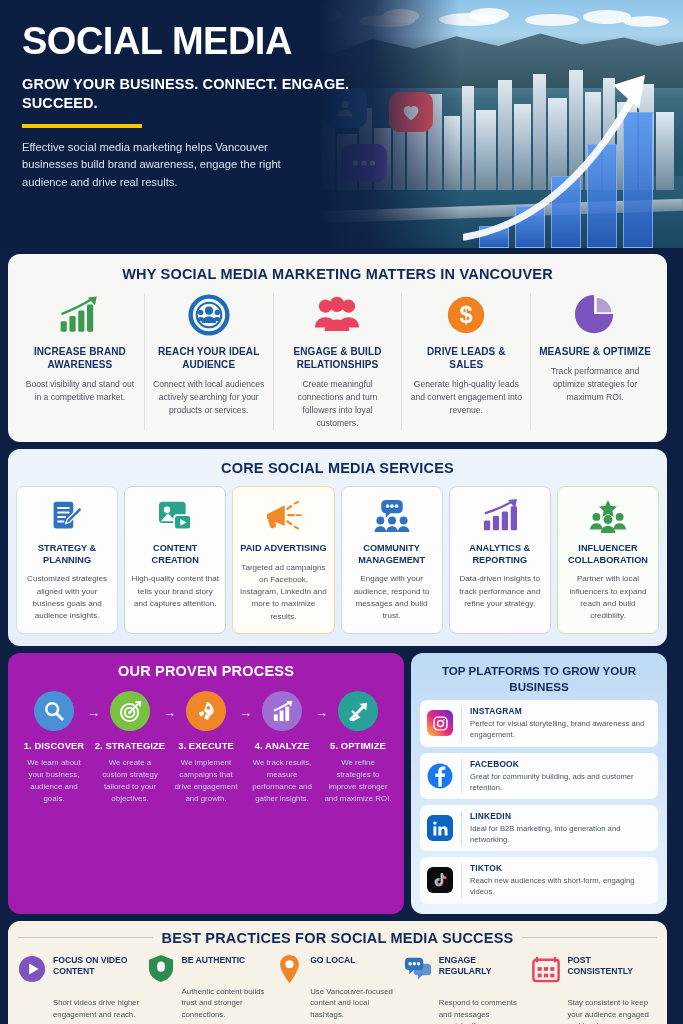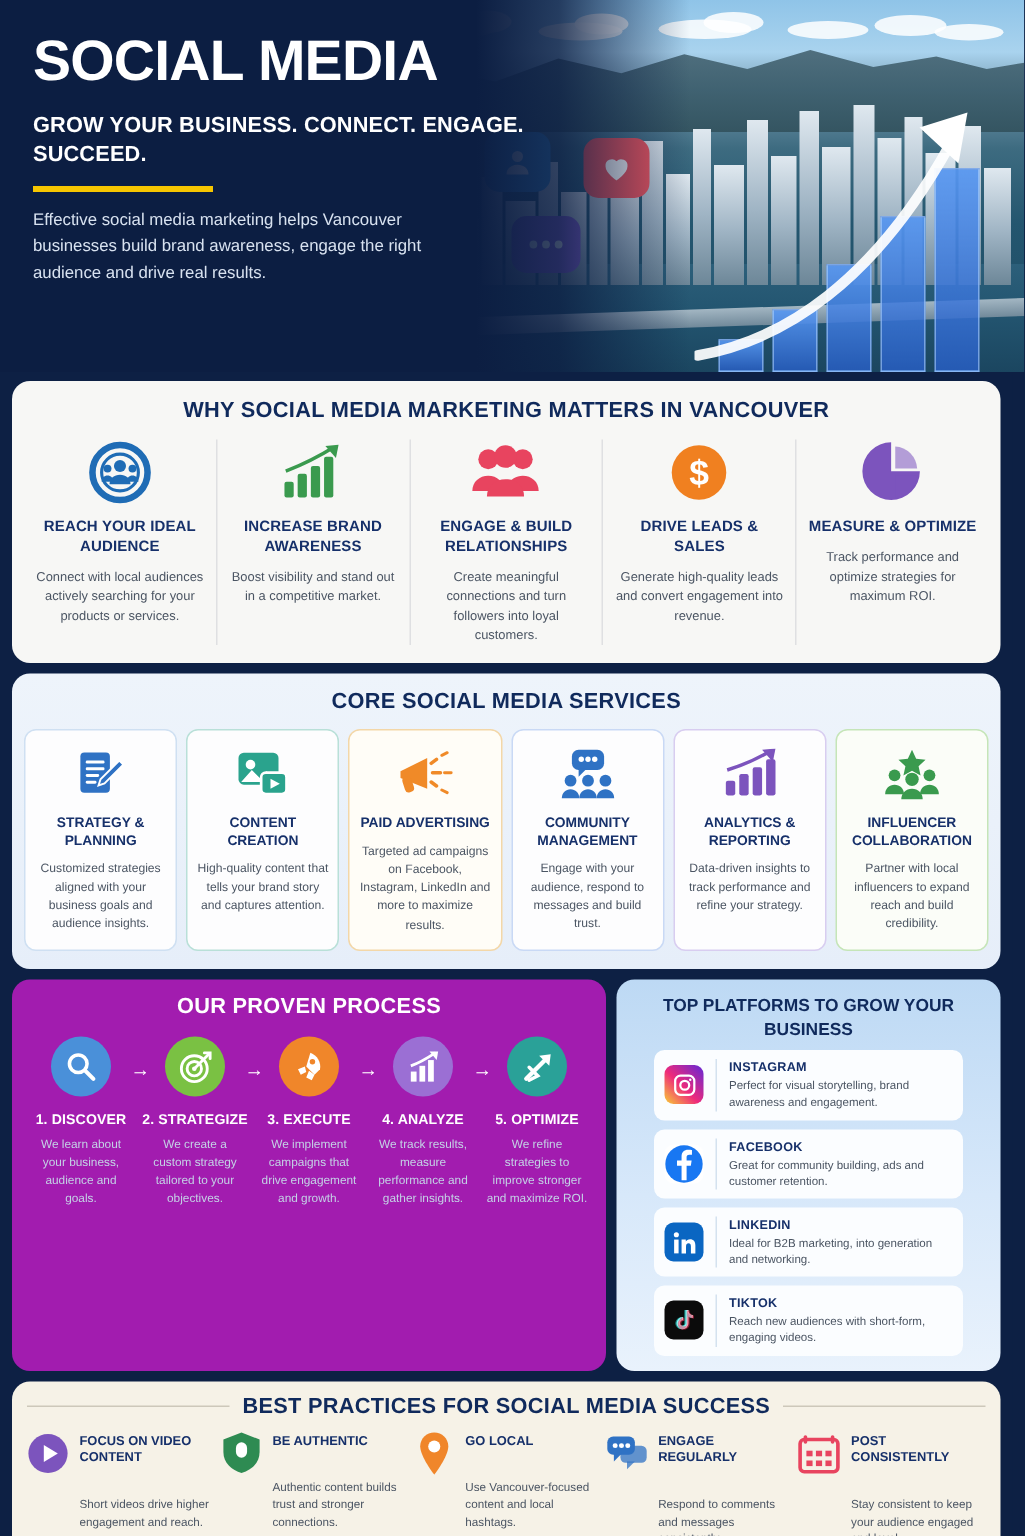--- a/index.html
+++ b/index.html
@@ -88,21 +88,21 @@
   .mid { display: flex; gap: 7px; margin: 7px 8px 0; }
   .process { width: 396px; background: #a21caf; border-radius: 12px; padding: 10px 8px 12px; }
   .process .sec-title { color: #ffffff; }
   .steps { display: flex; margin-top: 12px; align-items: flex-start; }
   .step { flex: 1; text-align: center; position: relative; }
   .step-circle { width: 40px; height: 40px; border-radius: 50%; margin: 0 auto 9px; display: flex; align-items: center; justify-content: center; }
   .step-h { font-size: 9.4px; font-weight: 700; color: #ffffff; letter-spacing:.1px; }
   .step-p { font-size: 7.9px; color: #c4d2e6; line-height: 1.5; margin-top: 6px; padding: 0 3px; }
   .step-arrow { position: absolute; top: 15px; right: -8px; color: #ffffff; font-size: 13px; line-height: 1; }
 
-  .platforms { flex: 1; background: linear-gradient(180deg,#bdd9f4 0%, #d7e8fa 55%, #e9f2fc 100%); border-radius: 12px; padding: 10px 25px 10px; }
+  .platforms { flex: 1; background: linear-gradient(180deg,#bdd9f4 0%, #d7e8fa 55%, #e9f2fc 100%); border-radius: 12px; padding: 10px 9px 10px; }
   .plat-title { text-align:center; font-size: 11.6px; font-weight: 700; color: #102a5c; line-height: 1.35; }
   .plat-item { display: flex; align-items: center; background: #fbfdff; border-radius: 7px; padding: 6px 7px; margin-top: 6px; gap: 8px; }
   .plat-logo { width: 26px; height: 26px; border-radius: 6px; flex: none; display:flex; align-items:center; justify-content:center; }
   .plat-div { width:1px; align-self:stretch; background:#d4e2ef; }
   .plat-txt { flex: 1; }
   .plat-h { font-size: 8.4px; font-weight: 700; color: #16306a; letter-spacing:.2px; }
   .plat-p { font-size: 7.7px; color: #4b5563; line-height: 1.45; margin-top: 2px; }
 
   
   .best { background: #f6f2e7; border-radius: 12px; margin: 7px 8px 0; padding: 9px 10px 11px; }
@@ -209,48 +209,48 @@
       <div class="h-desc">Effective social media marketing helps Vancouver businesses build brand awareness, engage the right audience and drive real results.</div>
     </div>
   </div>
 
   <div class="sec why">
     <div class="sec-title">WHY SOCIAL MEDIA MARKETING MATTERS IN VANCOUVER</div>
     <div class="why-grid">
 
       <div class="why-col">
         <div class="why-icon">
+          <svg width="44" height="42" viewBox="0 0 50 46">
+            <rect x="3" y="30" width="7" height="12" rx="1.6" fill="#3a9a4e"></rect>
+            <rect x="13" y="24" width="7" height="18" rx="1.6" fill="#3a9a4e"></rect>
+            <rect x="23" y="18" width="7" height="24" rx="1.6" fill="#3a9a4e"></rect>
+            <rect x="33" y="11" width="7" height="31" rx="1.6" fill="#3a9a4e"></rect>
+            <path d="M4 22 C14 18, 24 14, 40 4" stroke="#3a9a4e" stroke-width="2.6" fill="none"></path>
+            <path d="M34 3 L44 2 L42 12 Z" fill="#3a9a4e"></path>
+          </svg>
+        </div>
+        <div class="why-h">INCREASE BRAND AWARENESS</div>
+        <div class="why-p">Boost visibility and stand out in a competitive market.</div>
+      </div>
+
+      <div class="why-col">
+        <div class="why-icon">
           <svg width="42" height="42" viewBox="0 0 48 48">
             <circle cx="24" cy="24" r="21" fill="none" stroke="#1f6cb5" stroke-width="5"></circle>
             <circle cx="24" cy="24" r="14" fill="none" stroke="#1f6cb5" stroke-width="2.4"></circle>
             <circle cx="24" cy="19" r="4.6" fill="#1f6cb5"></circle>
             <path d="M16 33c0-4.4 3.6-7.2 8-7.2s8 2.8 8 7.2z" fill="#1f6cb5"></path>
             <circle cx="14.5" cy="21" r="3" fill="#1f6cb5"></circle>
               <circle cx="33.5" cy="21" r="3" fill="#1f6cb5"></circle>
             <path d="M10 31c0-3 2-4.8 4.5-4.8S19 28 19 31z" fill="#1f6cb5"></path>
             <path d="M29 31c0-3 2-4.8 4.5-4.8S38 28 38 31z" fill="#1f6cb5"></path>
           </svg>
         </div>
         <div class="why-h">REACH YOUR IDEAL AUDIENCE</div>
         <div class="why-p">Connect with local audiences actively searching for your products or services.</div>
-      </div>
-
-      <div class="why-col">
-        <div class="why-icon">
-          <svg width="44" height="42" viewBox="0 0 50 46">
-            <rect x="3" y="30" width="7" height="12" rx="1.6" fill="#3a9a4e"></rect>
-            <rect x="13" y="24" width="7" height="18" rx="1.6" fill="#3a9a4e"></rect>
-            <rect x="23" y="18" width="7" height="24" rx="1.6" fill="#3a9a4e"></rect>
-            <rect x="33" y="11" width="7" height="31" rx="1.6" fill="#3a9a4e"></rect>
-            <path d="M4 22 C14 18, 24 14, 40 4" stroke="#3a9a4e" stroke-width="2.6" fill="none"></path>
-            <path d="M34 3 L44 2 L42 12 Z" fill="#3a9a4e"></path>
-          </svg>
-        </div>
-        <div class="why-h">INCREASE BRAND AWARENESS</div>
-        <div class="why-p">Boost visibility and stand out in a competitive market.</div>
       </div>
 
       <div class="why-col">
         <div class="why-icon">
           <svg width="46" height="40" viewBox="0 0 52 44">
             <circle cx="13" cy="12" r="7.5" fill="#e8445f"></circle>
             <circle cx="39" cy="12" r="7.5" fill="#e8445f"></circle>
             <circle cx="26" cy="10" r="8.5" fill="#e8445f"></circle>
             <path d="M1 36c0-7 5.4-11.5 12-11.5S25 29 25 36z" fill="#e8445f"></path>
             <path d="M27 36c0-7 5.4-11.5 12-11.5S51 29 51 36z" fill="#e8445f"></path>

